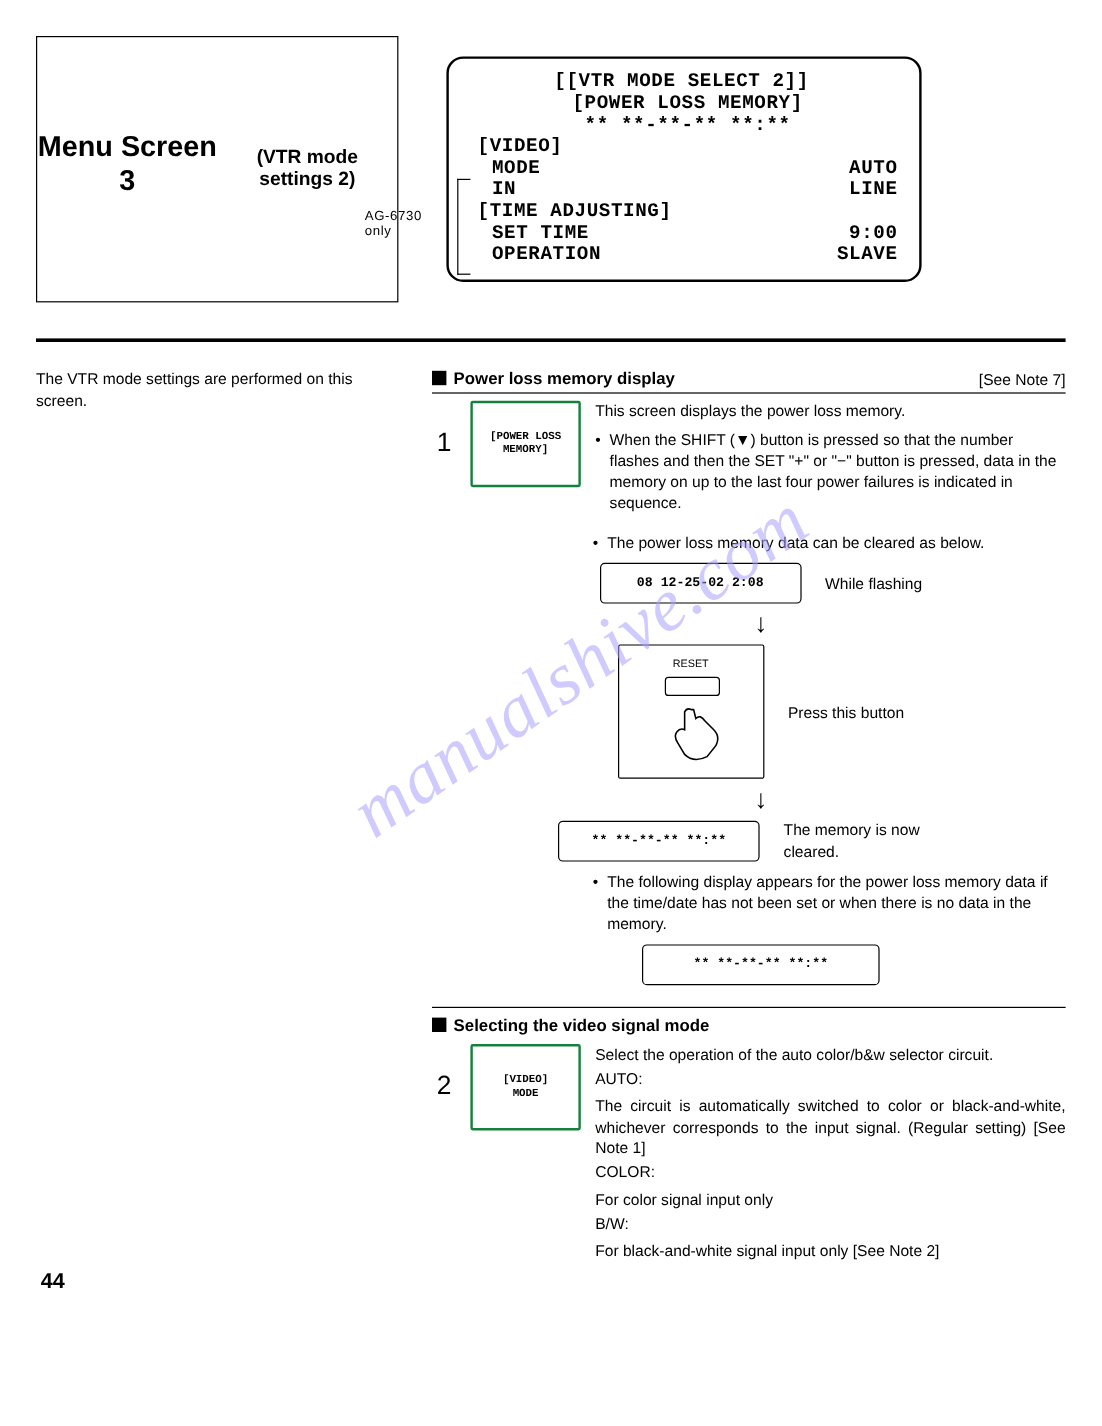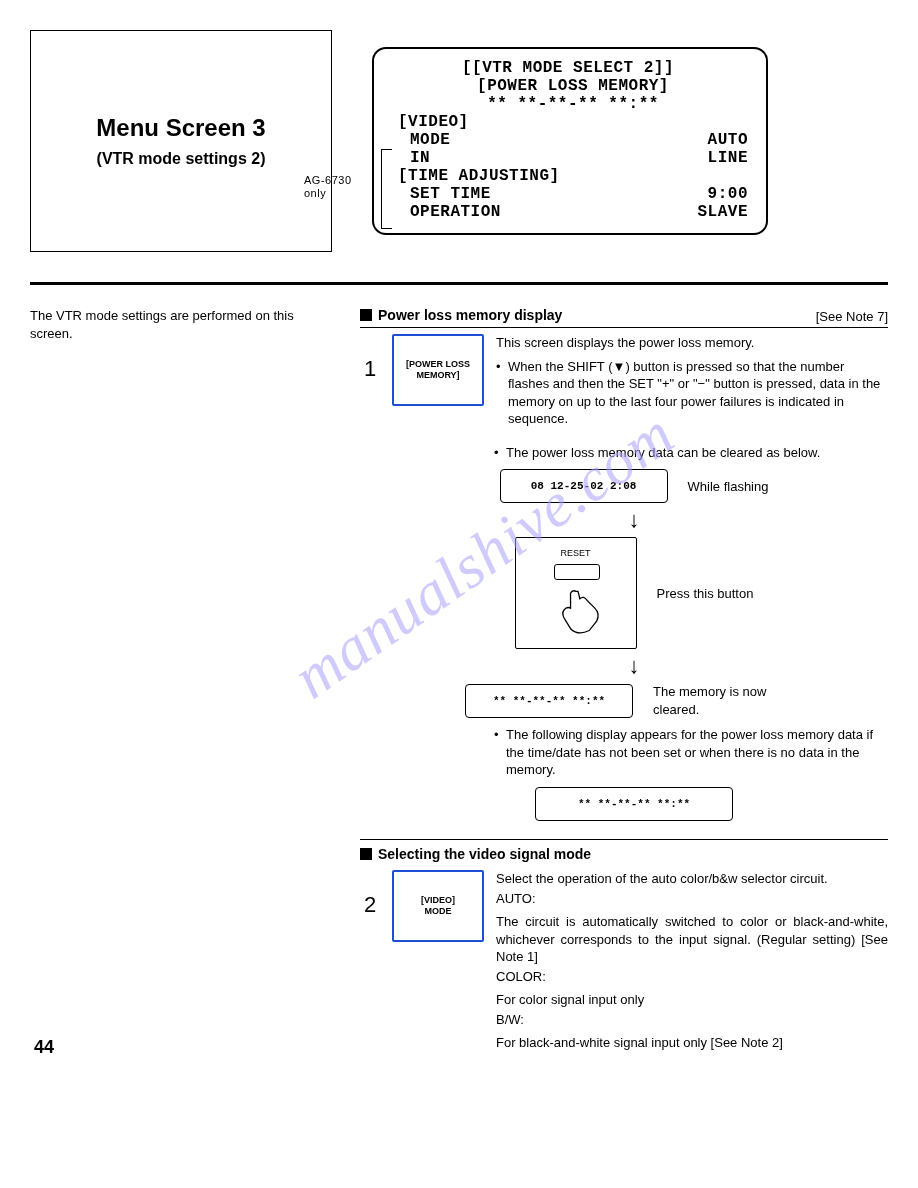--- a/index.html
+++ b/index.html
@@ -10,21 +10,21 @@
     padding: 30px 30px 20px 30px;
     width: 918px;
     box-sizing: border-box;
     font-size: 13px;
     position: relative;
   }
   .top-row { display: flex; align-items: center; gap: 40px; margin-bottom: 30px; }
   .title-box {
     border: 1.5px solid #000;
     width: 300px; height: 220px;
-    display: flex; flex-direction: column; align-items: center; justify-content: center;
+    display: flex; flex-direction: row; align-items: center; justify-content: center;
     text-align: center;
   }
   .title-box h1 { font-size: 24px; margin: 0 0 8px 0; }
   .title-box .sub { font-size: 16px; font-weight: bold; }
   .menu-box {
     border: 2px solid #000; border-radius: 14px;
     padding: 10px 18px 12px 14px;
     font-family: "Courier New", monospace;
     font-weight: bold; font-size: 16px;
     position: relative;
@@ -47,23 +47,23 @@
   .rule { border-top: 3px solid #000; margin: 8px 0 22px 0; }
   .cols { display: flex; gap: 30px; }
   .left-col { width: 300px; }
   .right-col { flex: 1; }
   .sec-head { font-weight: bold; font-size: 14px; display: flex; align-items: center; gap: 6px; }
   .sec-head .blk { width: 12px; height: 12px; background: #000; display: inline-block; }
   .sec-row { display: flex; justify-content: space-between; align-items: baseline; border-bottom: 1px solid #000; padding-bottom: 3px; }
   .note-ref { font-size: 13px; }
   .step-row { display: flex; gap: 12px; align-items: flex-start; margin: 6px 0 10px 0;}
   .step-num { font-size: 22px; width: 20px; text-align: center; margin-top: 22px; }
-  .mini-box { border: 2px solid #1d4ed8; border-radius: 2px; width: 88px; height: 68px;
+  .mini-box { border: 2px solid #15803d; border-radius: 2px; width: 88px; height: 68px;
     display: flex; align-items: center; justify-content: center; text-align: center;
-    font-family: Liberation Sans, sans-serif; font-size: 9px; font-weight: bold; line-height: 1.2;
+    font-family: Liberation Mono, monospace; font-size: 9px; font-weight: bold; line-height: 1.2;
   }
   .body-txt { font-size: 13px; line-height: 1.35; }
   .bullet { display: flex; gap: 4px; margin: 6px 0; }
   .bullet .dot { min-width: 8px; }
   .diag-box { border: 1.5px solid #000; border-radius: 4px; padding: 10px 8px;
     font-family: "Courier New", monospace; font-size: 11px; font-weight: bold;
     text-align: center; min-width: 150px;
     display: flex; align-items: center; justify-content: center;
   }
   .diag-col { display: flex; flex-direction: column; align-items: center; gap: 6px; margin: 8px 0 8px 20px;}
@@ -75,21 +75,21 @@
   .finger { position: absolute; top: 44px; left: 34px; width: 56px; height: 56px; }
   .finger svg { width: 100%; height: 100%; }
   .hr-thin { border-top: 1px solid #000; margin: 18px 0 6px 0;}
   .watermark {
     position: absolute; top: 520px; left: 260px;
     transform: rotate(-35deg);
     font-size: 62px; color: #a9a1ff; opacity: 0.55;
     font-style: italic; font-family: "Times New Roman", serif;
     pointer-events: none; z-index: 5; letter-spacing: 1px;
   }
-  .page-num { position: absolute; bottom: 24px; left: 34px; font-size: 18px; font-weight: bold; }
+  .page-num { position: absolute; bottom: 4px; left: 34px; font-size: 18px; font-weight: bold; }
   .def-row { display:flex; gap:6px; margin-top:2px;flex-direction:column; }
   .def-label { min-width: 56px; }
 </style>
 </head>
 <body>
 
 <div class="watermark">manualshive.com</div>
 
 <div class="top-row">
   <div class="title-box">

